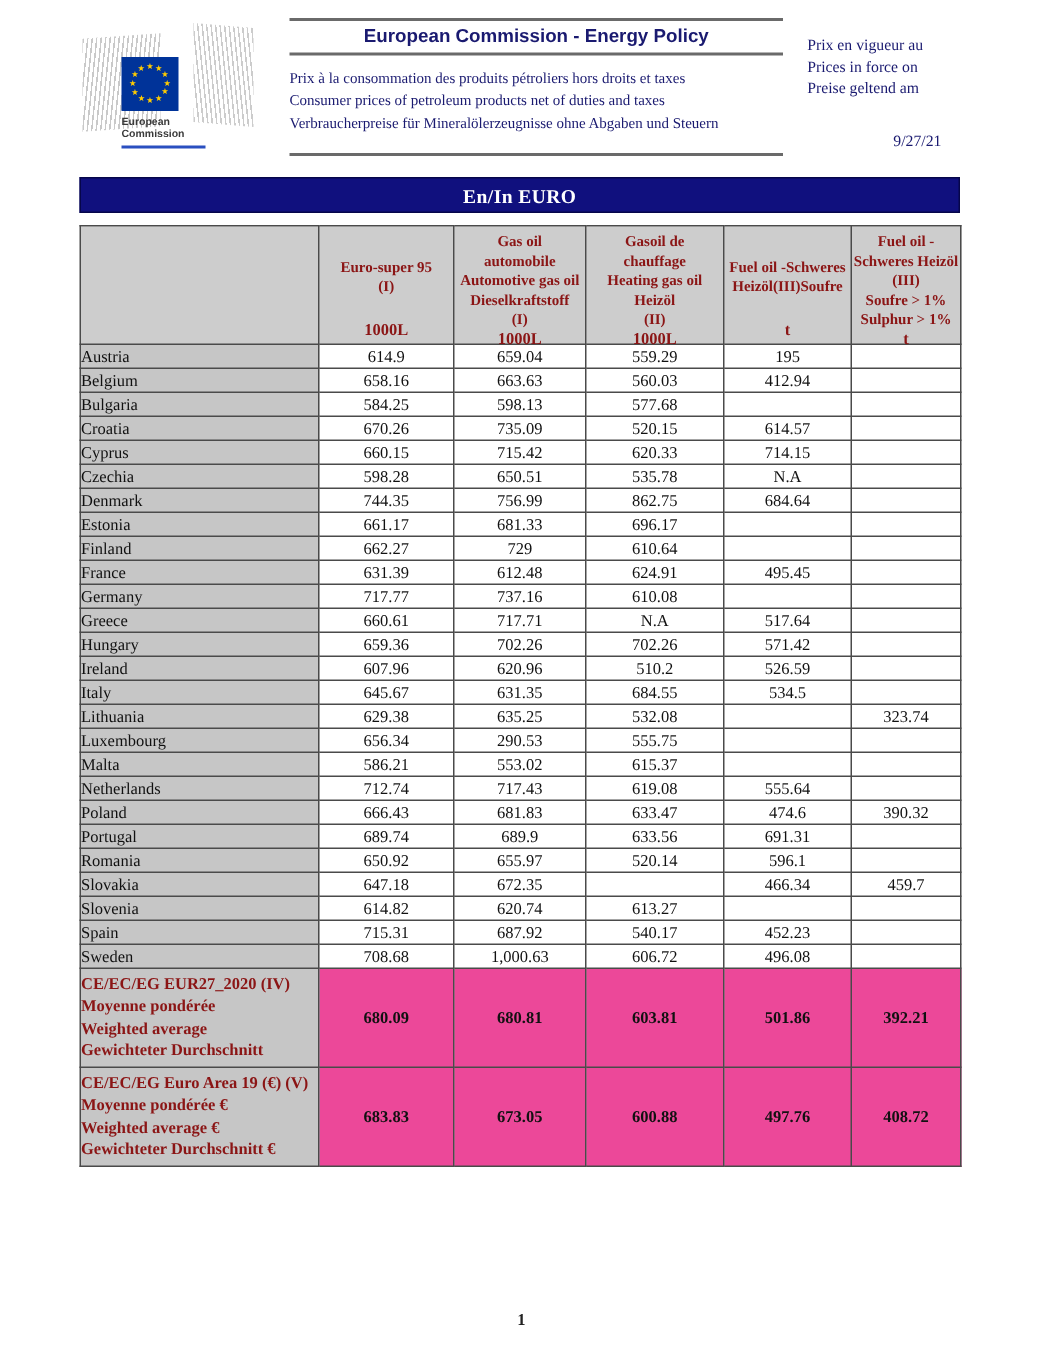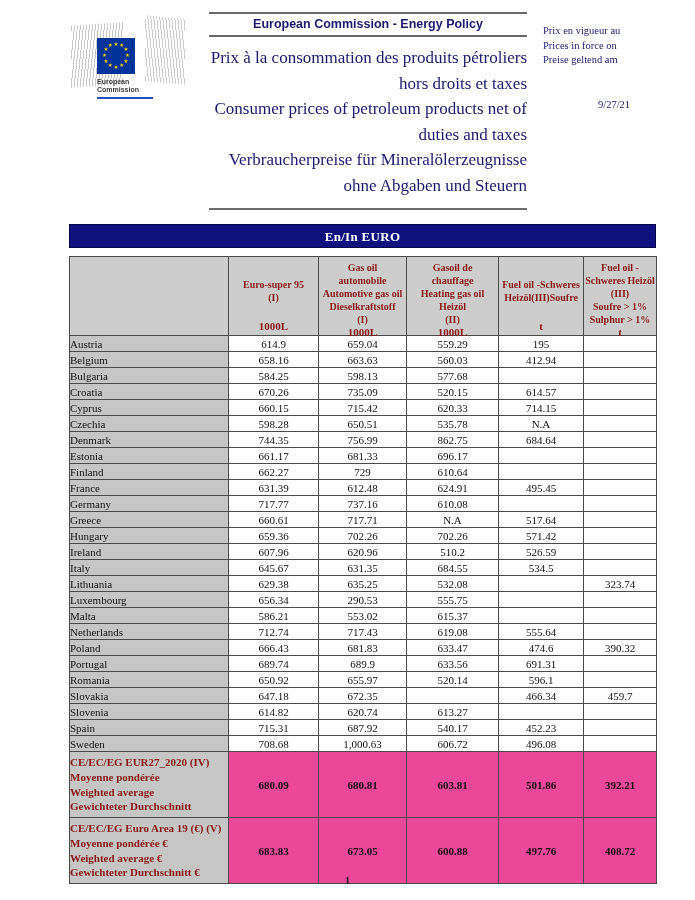--- a/index.html
+++ b/index.html
@@ -3,21 +3,21 @@
 <meta charset="utf-8">
 <style>
   * { box-sizing: border-box; }
   html, body { margin: 0; padding: 0; }
   body {
     width: 695px; height: 900px;
     background: #ffffff;
     font-family: "Liberation Serif", serif;
     color: #111;
   }
-  .page { position: relative; width: 695px; height: 900px; overflow: hidden; padding-left: 16px; }
+  .page { position: relative; width: 695px; height: 900px; overflow: hidden; }
 
   
   .doc-header { display: flex; margin: 12px 10px 0 55px; }
 
   .logo-wrap { position: relative; width: 120px; height: 92px; flex: 0 0 120px; }
   .hatch-left {
     position: absolute; left: 0; top: 12px; width: 52px; height: 62px;
     background: repeating-linear-gradient(96deg, #c9c9c9 0 1px, transparent 1px 3px);
     transform: skewY(-4deg);
   }
@@ -38,29 +38,29 @@
   .logo-underline { width: 56px; height: 2px; background: #2a4fc0; margin-top: 2px; }
 
   .center-block { width: 336px; margin-left: 18px; border-bottom: 2px solid #6a6a6a; }
   .title-box {
     border-top: 2px solid #6a6a6a; border-bottom: 2px solid #6a6a6a;
     text-align: center; padding: 3px 0 4px;
     font-family: "Liberation Sans", sans-serif;
     font-weight: bold; font-size: 12.5px; color: #1a1a70;
   }
   .subtitles {
-    text-align: right; font-size: 17px; color: #1a1a70;
+    text-align: left; font-size: 10px; color: #1a1a70;
     padding: 8px 0 10px; line-height: 1.5;
   }
 
   .right-block {
     margin-left: 16px; width: 150px; padding-top: 12px;
     font-size: 10.5px; color: #1a1a70; line-height: 1.4;
   }
-  .date-value { text-align: center; margin-top: 30px; }
+  .date-value { text-align: center; margin-top: 20px; }
 
   
   .euro-banner {
     margin: 14px 0 0 53px; width: 587px; height: 24px;
     background: #10107e; color: #ffffff;
     text-align: center; font-weight: bold; font-size: 13px;
     line-height: 24px; letter-spacing: 0.3px;
     border: 1px solid #06064a;
   }
 

